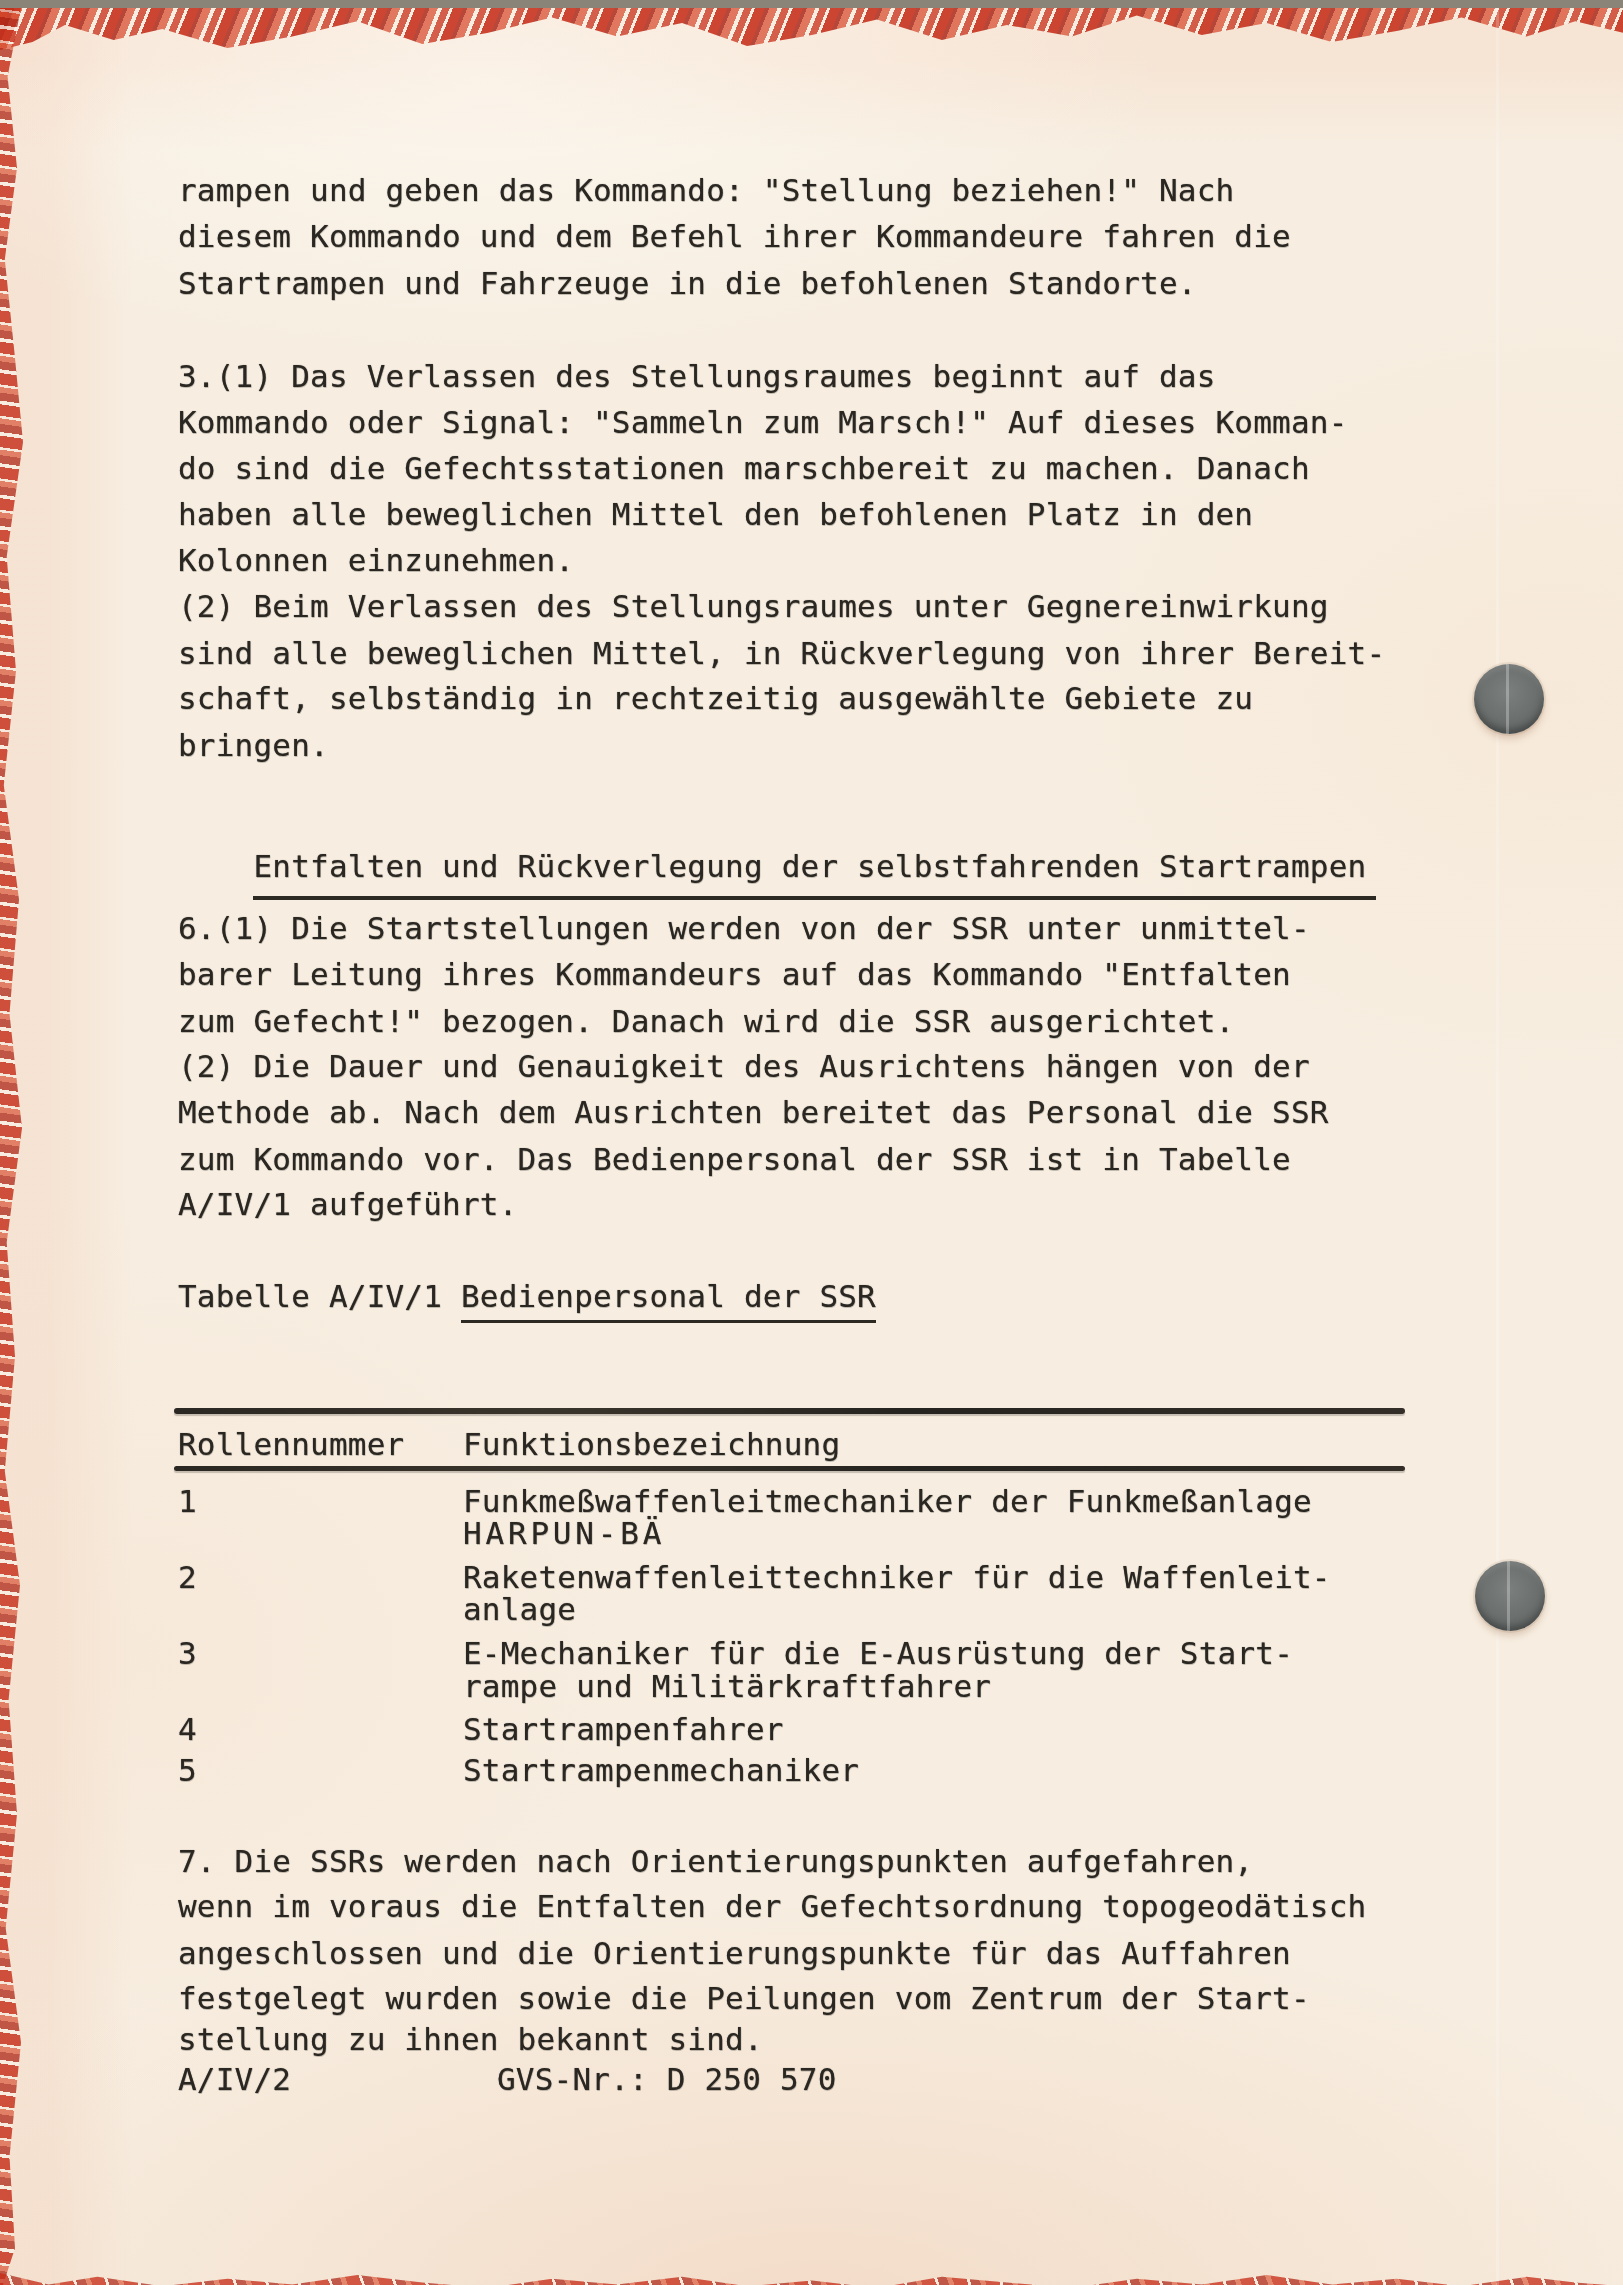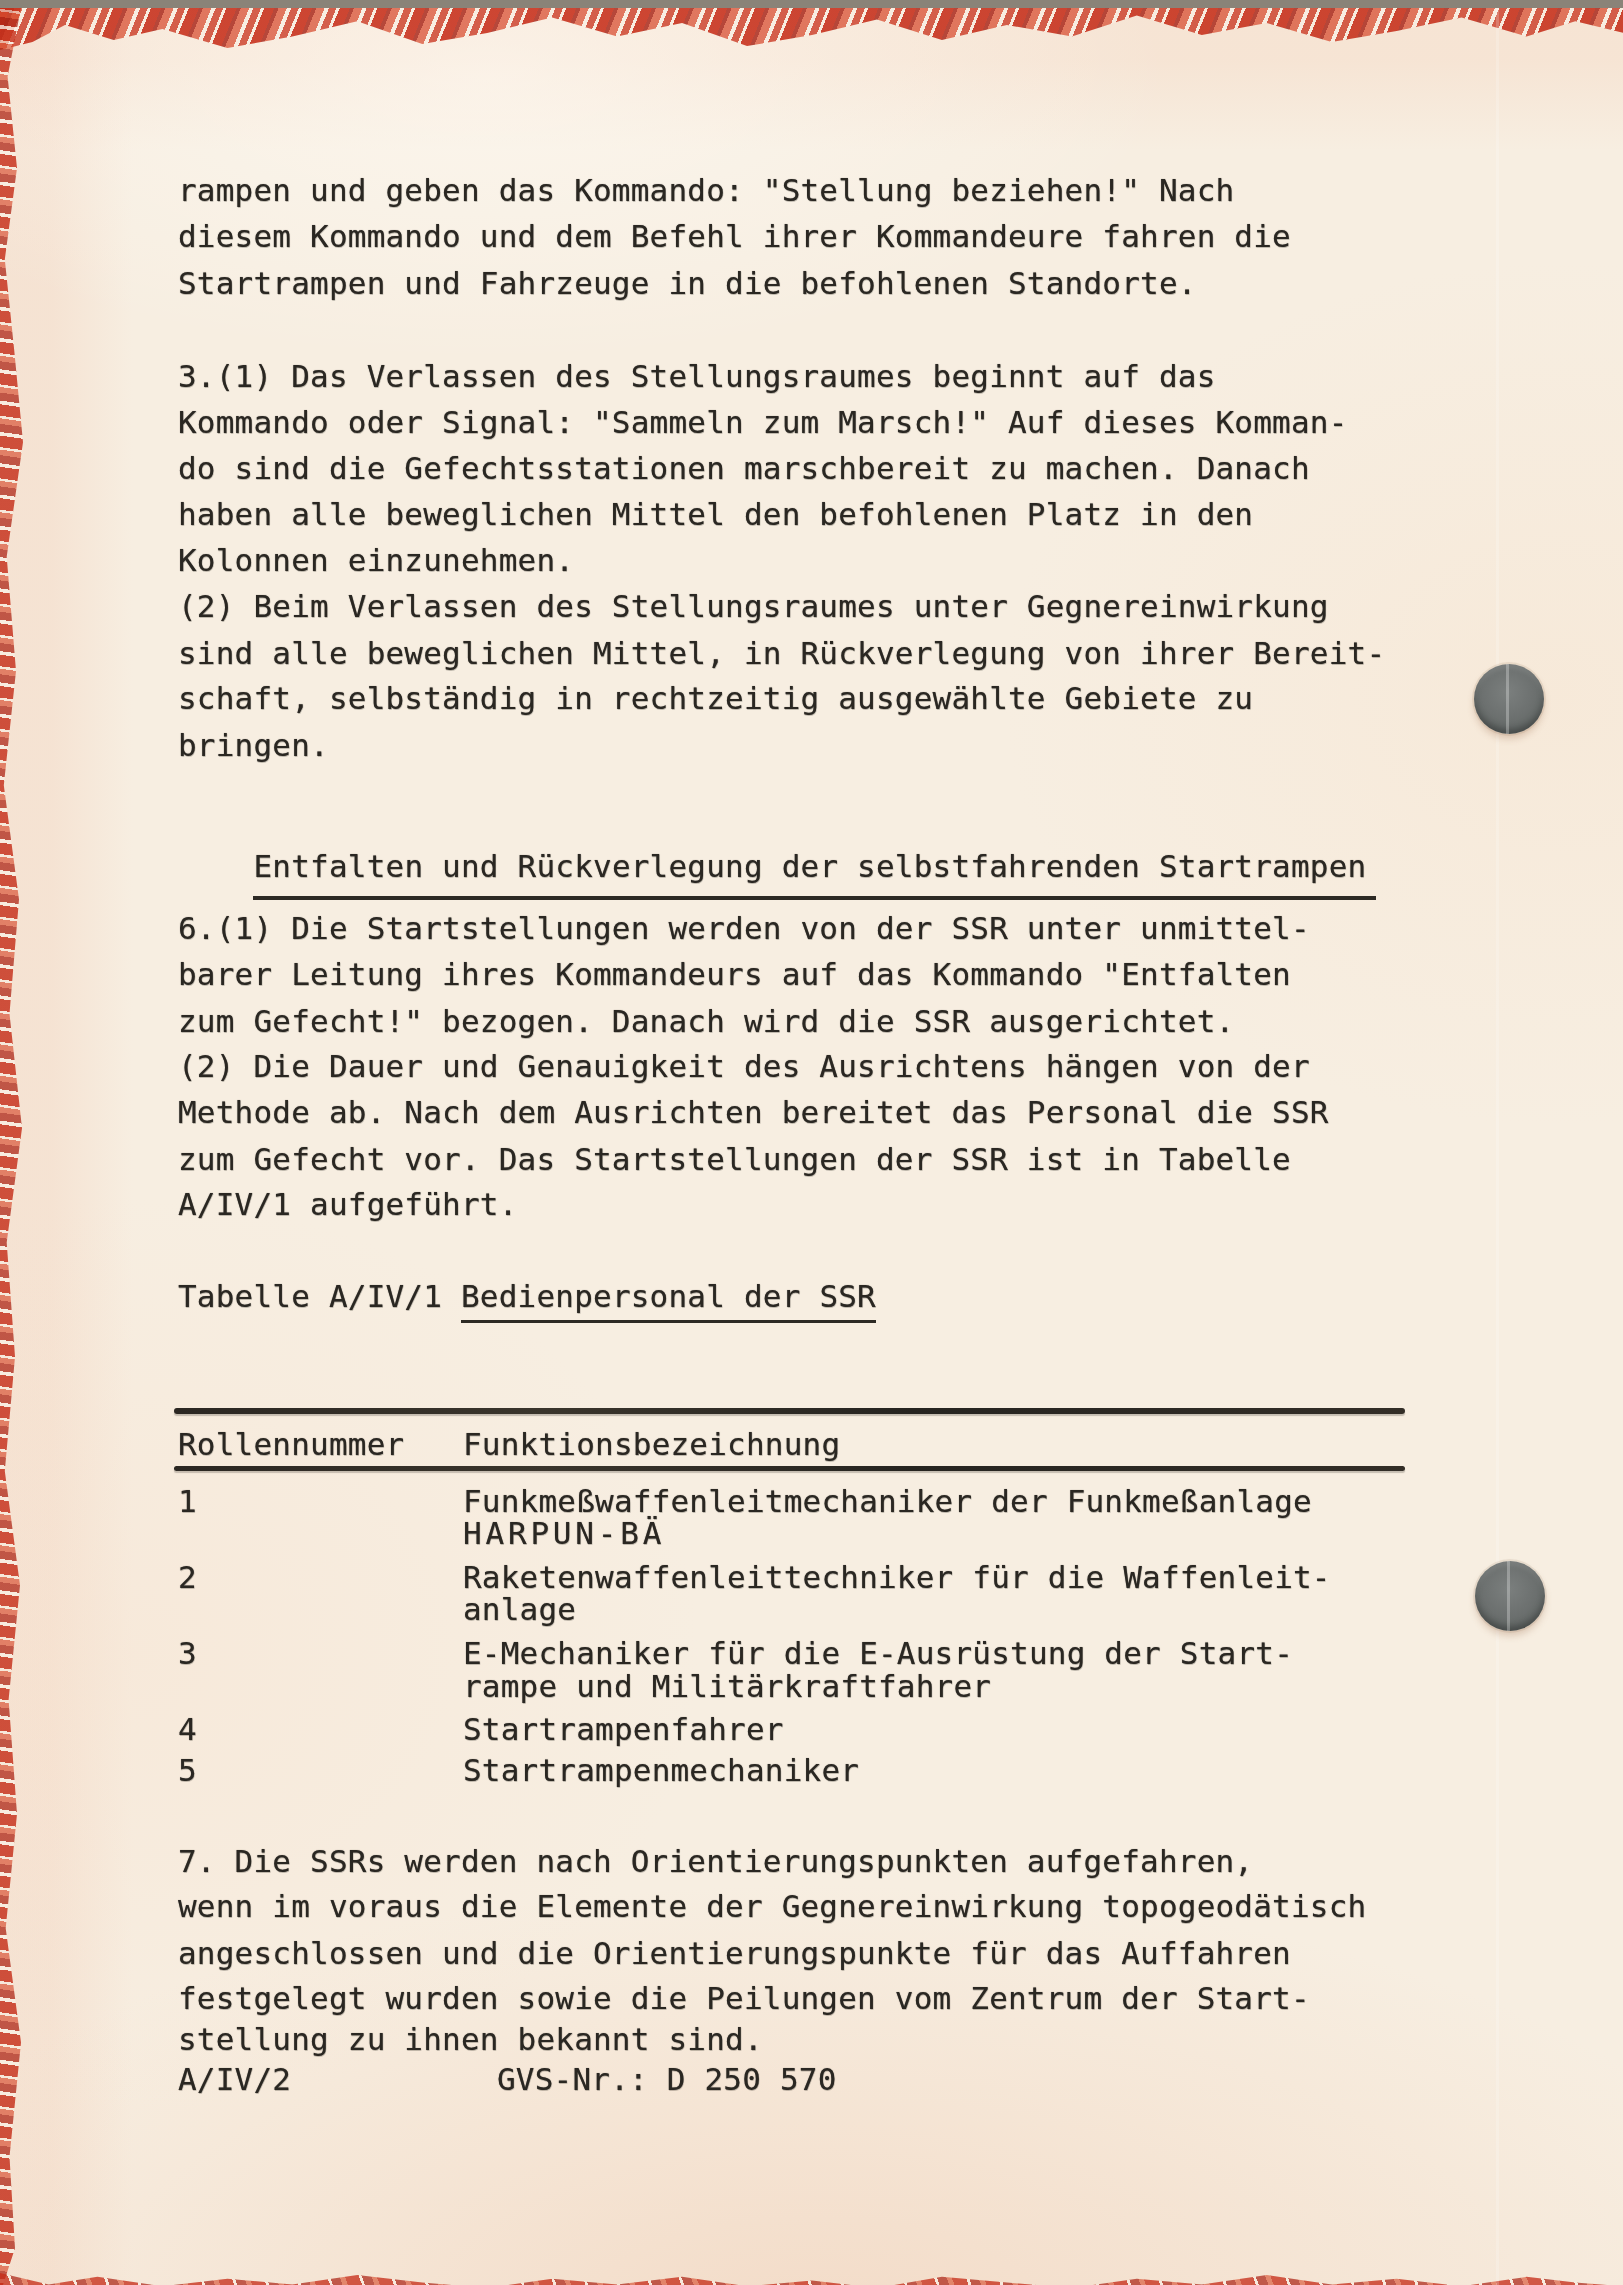--- a/index.html
+++ b/index.html
@@ -112,21 +112,21 @@
 
   <div class="tl" style="top:812px">
     <span class="ul5">Entfalten und Rückverlegung der selbstfahrenden Startrampen</span>
   </div>
 
   <div class="tl" style="top:905px">6.(1) Die Startstellungen werden von der SSR unter unmittel-</div>
   <div class="tl" style="top:951px">barer Leitung ihres Kommandeurs auf das Kommando "Entfalten</div>
   <div class="tl" style="top:998px">zum Gefecht!" bezogen. Danach wird die SSR ausgerichtet.</div>
   <div class="tl" style="top:1043px">(2) Die Dauer und Genauigkeit des Ausrichtens hängen von der</div>
   <div class="tl" style="top:1089px">Methode ab. Nach dem Ausrichten bereitet das Personal die SSR</div>
-  <div class="tl" style="top:1136px">zum Gefecht vor. Das Startstellungen der SSR ist in Tabelle</div>
+  <div class="tl" style="top:1136px">zum Kommando vor. Das Bedienpersonal der SSR ist in Tabelle</div>
   <div class="tl" style="top:1181px">A/IV/1 aufgeführt.</div>
 
   <div class="tl" style="top:1273px"><span>Tabelle A/IV/1 </span><span class="ul4">Bedienpersonal der SSR</span></div>
 
   <div class="rule" style="top:1400px"></div>
 
   <div class="tl" style="top:1421px">Rollennummer</div>
   <div class="tl col2" style="top:1421px">Funktionsbezeichnung</div>
 
   <div class="rule" style="top:1458px;height:4.8px"></div>
@@ -143,21 +143,21 @@
   <div class="tl col2" style="top:1630px">E-Mechaniker für die E-Ausrüstung der Start-</div>
   <div class="tl col2" style="top:1663px">rampe und Militärkraftfahrer</div>
 
   <div class="tl" style="top:1706px">4</div>
   <div class="tl col2" style="top:1706px">Startrampenfahrer</div>
 
   <div class="tl" style="top:1747px">5</div>
   <div class="tl col2" style="top:1747px">Startrampenmechaniker</div>
 
   <div class="tl" style="top:1838px">7. Die SSRs werden nach Orientierungspunkten aufgefahren,</div>
-  <div class="tl" style="top:1883px">wenn im voraus die Elemente der Gegnereinwirkung topogeodätisch</div>
+  <div class="tl" style="top:1883px">wenn im voraus die Entfalten der Gefechtsordnung topogeodätisch</div>
   <div class="tl" style="top:1930px">angeschlossen und die Orientierungspunkte für das Auffahren</div>
   <div class="tl" style="top:1975px">festgelegt wurden sowie die Peilungen vom Zentrum der Start-</div>
   <div class="tl" style="top:2016px">stellung zu ihnen bekannt sind.</div>
 
   <div class="tl" style="top:2056px">A/IV/2</div>
   <div class="tl" style="top:2056px;left:497px">GVS-Nr.: D 250 570</div>
 
   <div class="hole" style="left:1474px;top:656px">
       <div class="flare"></div>
     </div>

